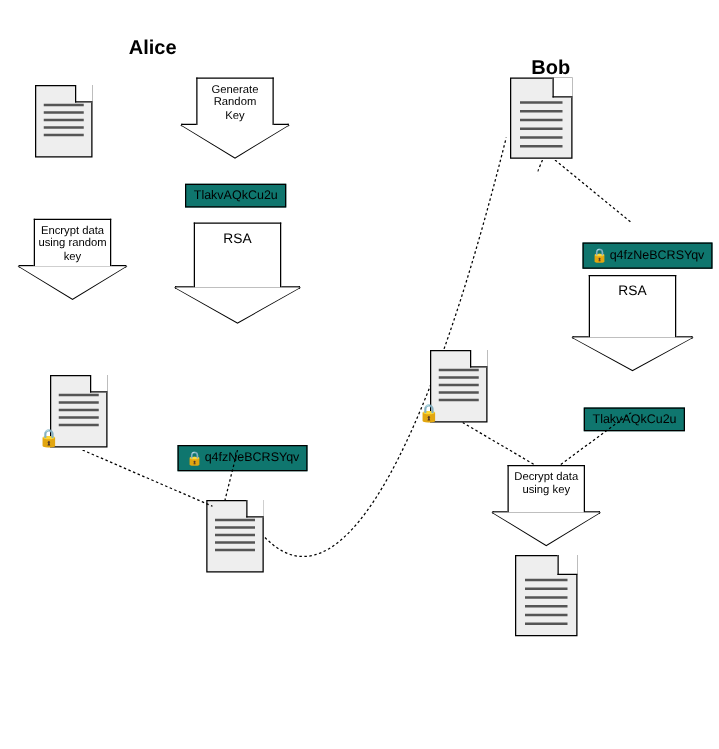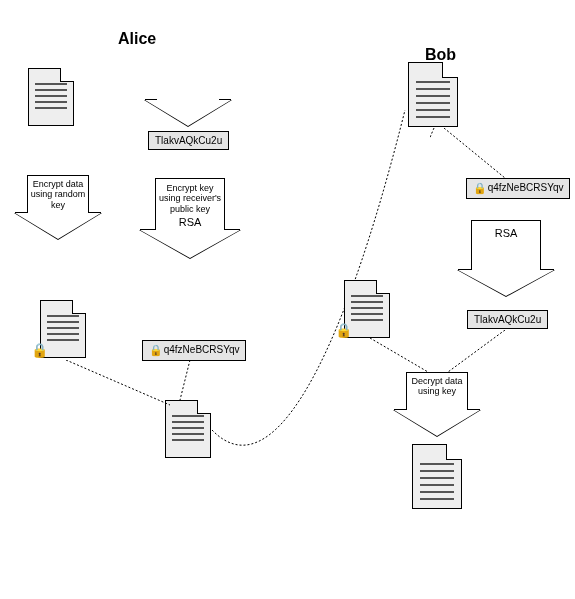--- a/index.html
+++ b/index.html
@@ -155,53 +155,57 @@
     border-top-width: 27px;
     left: -1px;
   }
   .arrow.small .shoulder-l, .arrow.small .shoulder-r { top: 37px; width: 12px;}
   .arrow.small .side-l, .arrow.small .side-r { top:37px; }
 
   
   .keybox {
     position: absolute;
     border: 1px solid #000;
-    background: #e5e5e5;
+    background: #0f766e;
     font-size: 10px;
     padding: 3px 6px;
     white-space: nowrap;
     box-sizing: border-box;
+    margin-top: 16px;
   }
   .keybox .lock {
     font-size: 11px;
     display: inline-block;
     vertical-align: middle;
     margin-right: 1px;
   }
 </style>
 </head>
 <body>
 
 <div class="canvas">
 
-  <div class="abs title" style="left:118px; top:30px;">Alice</div>
+  <div class="abs title" style="left:103px; top:30px;">Alice</div>
   <div class="abs title" style="left:425px; top:46px;">Bob</div>
 
   <div class="doc small" style="left:28px; top:68px;">
     <div class="fold"></div>
     <div class="lines">
         <span></span>
         <span></span>
         <span></span>
         <span></span>
         <span></span>
       </div>
   </div>
 
   <div class="arrow small" style="left:145px; top:62px;">
+    <div class="body"><span style="white-space:pre-line;">Generate
+Random
+Key</span></div>
     <div class="shoulder-l"></div>
       <div class="shoulder-r"></div>
     <div class="side-l"></div>
       <div class="side-r"></div>
     <div class="head">
         <div class="tri outline"></div>
         <div class="tri"></div>
       </div>
   </div>
 
@@ -217,23 +221,21 @@
       <div class="shoulder-r"></div>
     <div class="side-l"></div>
       <div class="side-r"></div>
     <div class="head">
         <div class="tri outline"></div>
         <div class="tri"></div>
       </div>
   </div>
 
   <div class="arrow" style="left:140px; top:178px;">
-    <div class="body" style="height:52px;"><span style="white-space:pre-line;">Encrypt key
-using receiver's
-public key</span>
+    <div class="body" style="height:52px;">
       <div style="font-size:11px; margin-top:2px;">RSA</div>
     </div>
     <div class="shoulder-l" style="top:51px;"></div>
       <div class="shoulder-r" style="top:51px;"></div>
     <div class="side-l" style="top:51px;"></div>
       <div class="side-r" style="top:51px;"></div>
     <div class="head" style="top:52px;">
         <div class="tri outline"></div>
         <div class="tri"></div>
       </div>

